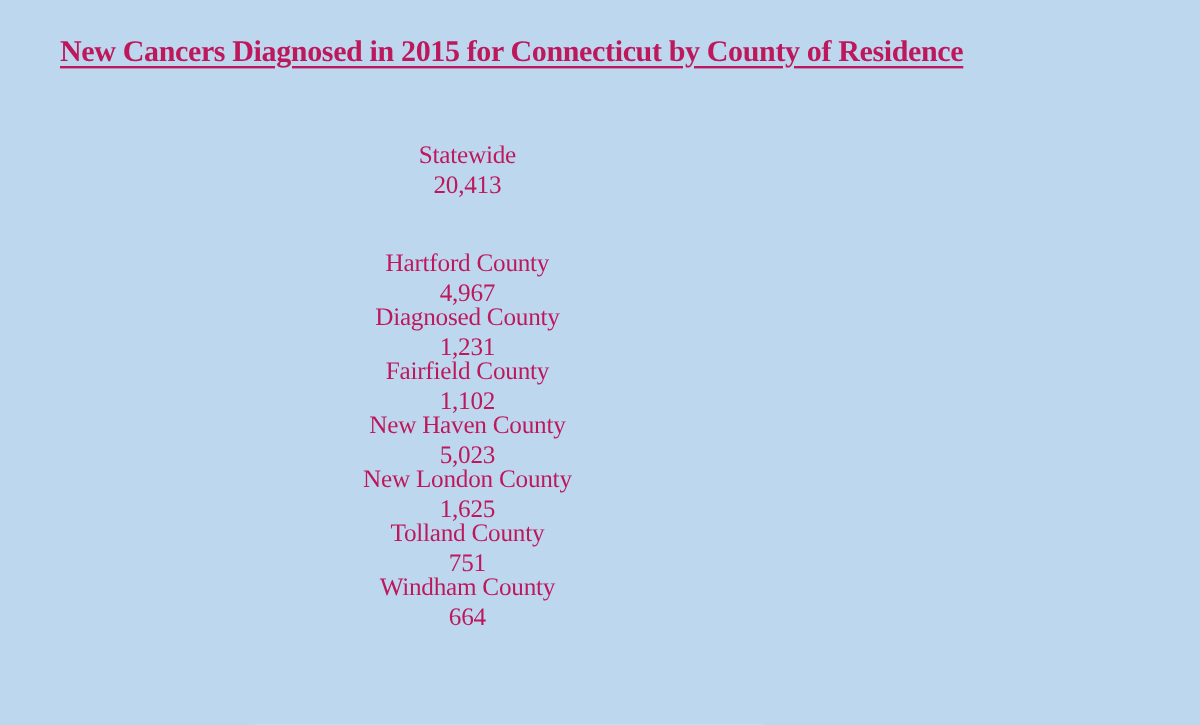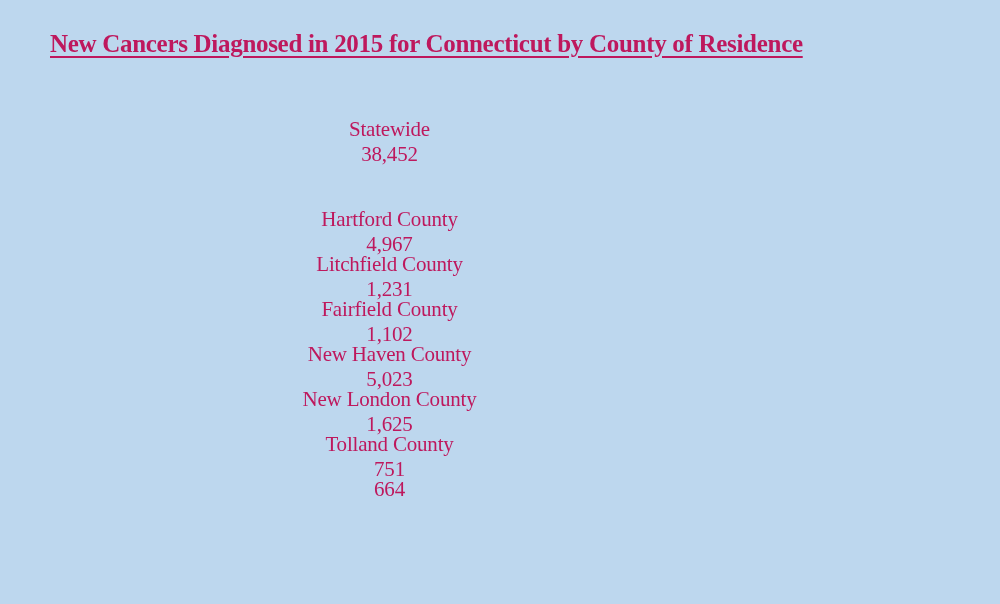--- a/index.html
+++ b/index.html
@@ -53,33 +53,33 @@
 <body>
 
 <div class="slide">
 
   <div class="title">New Cancers Diagnosed in 2015 for Connecticut by County of Residence</div>
 
   <div class="rows">
 
     <div class="row">
       <span class="label">Statewide</span>
-      <span class="value">38,452</span>
+      <span class="value">20,413</span>
     </div>
 
     <div class="gap-row"></div>
 
 
     <div class="row">
       <span class="label">Hartford County</span>
       <span class="value">4,967</span>
     </div>
 
     <div class="row">
-      <span class="label">Litchfield County</span>
+      <span class="label">Diagnosed County</span>
       <span class="value">1,231</span>
     </div>
 
     <div class="row">
       <span class="label">Fairfield County</span>
       <span class="value">1,102</span>
     </div>
 
     <div class="row">
       <span class="label">New Haven County</span>
@@ -90,17 +90,18 @@
       <span class="label">New London County</span>
       <span class="value">1,625</span>
     </div>
 
     <div class="row">
       <span class="label">Tolland County</span>
       <span class="value">751</span>
     </div>
 
     <div class="row">
+      <span class="label">Windham County</span>
       <span class="value">664</span>
     </div>
 
   </div>
 </div>
 
 </body></html>

